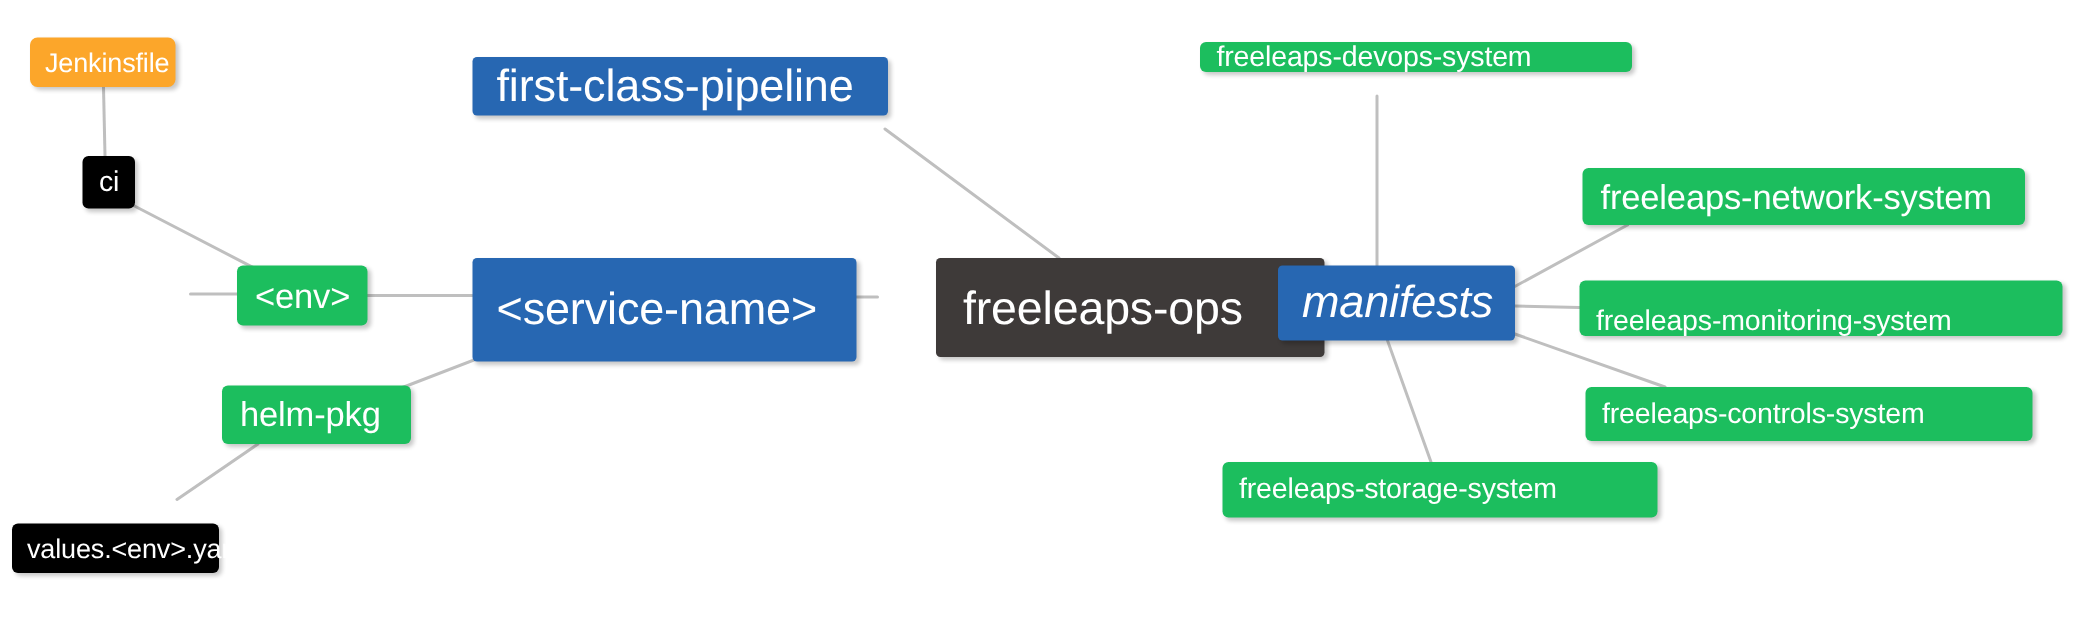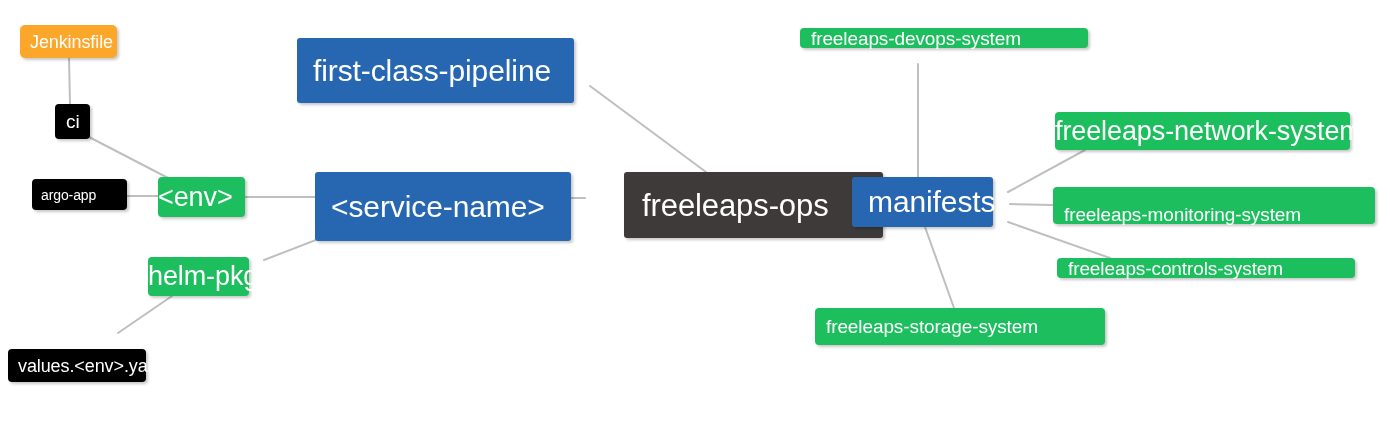--- a/index.html
+++ b/index.html
@@ -55,21 +55,21 @@
   }
   .node-orange {
     background: #FCA62A;
     border-radius: 5px;
   }
   .node-red {
     background: #000000;
     border-radius: 4px;
   }
   .size-xl { font-size: 30px; padding: 0 16px; }
-  .size-md { font-size: 27px; padding: 0 0; }
+  .size-md { font-size: 23px; padding: 0 12px; }
   .size-sm { font-size: 19px; padding: 0 11px; }
   .size-xs { font-size: 18px; padding: 0 10px; }
   .size-tiny { font-size: 14px; padding: 0 9px; }
 </style>
 </head>
 <body>
 
 <div id="mindmap">
   <svg id="edge-layer" viewBox="0 0 1390 421" xmlns="http://www.w3.org/2000/svg">
       <line x1="571" y1="198" x2="585" y2="198" stroke="#bfbfbf" stroke-width="2" stroke-linecap="round"></line>
@@ -86,52 +86,49 @@
       <line x1="1010" y1="204" x2="1053" y2="205" stroke="#bfbfbf" stroke-width="2" stroke-linecap="round"></line>
       <line x1="1008" y1="222" x2="1110" y2="258" stroke="#bfbfbf" stroke-width="2" stroke-linecap="round"></line>
       <line x1="925" y1="227" x2="954" y2="308" stroke="#bfbfbf" stroke-width="2" stroke-linecap="round"></line>
     </svg>
 <div class="node node-root " style="left: 585px; top: 172px; width: 259px; height: 66px; margin-left: 39px;">
       <span>freeleaps-ops</span>
     </div>
     <div class="node node-blue size-xl" style="left: 315px; top: 172px; width: 256px; height: 69px;">
       <span>&lt;service-name&gt;</span>
     </div>
-    <div class="node node-blue size-xl" style="left: 297px; top: 38px; width: 277px; height: 65px;">
+    <div class="node node-blue size-xl" style="left: 315px; top: 38px; width: 277px; height: 39px;">
       <span>first-class-pipeline</span>
     </div>
-    <div class="node node-blue size-xl" style="left: 852px; top: 177px; width: 141px; height: 50px;">
+    <div class="node node-blue size-xl" style="left: 852px; top: 177px; width: 158px; height: 50px; font-style: italic;">
       <span>manifests</span>
     </div>
     <div class="node node-green size-md" style="left: 158px; top: 177px; width: 87px; height: 40px;">
       <span>&lt;env&gt;</span>
     </div>
-    <div class="node node-green size-md" style="left: 148px; top: 257px; width: 101px; height: 39px; text-align: right;">
+    <div class="node node-green size-md" style="left: 148px; top: 257px; width: 126px; height: 39px; text-align: right;">
       <span>helm-pkg</span>
     </div>
     <div class="node node-orange size-xs" style="left: 20px; top: 25px; width: 97px; height: 33px;">
       <span>Jenkinsfile</span>
     </div>
     <div class="node node-red size-sm" style="left: 55px; top: 104px; width: 35px; height: 35px;">
       <span>ci</span>
-    </div>
-    <div class="node node-red size-tiny" style="left: 32px; top: 179px; width: 95px; height: 31px;">
-      <span>argo-app</span>
     </div>
     <div class="node node-red size-xs" style="left: 8px; top: 349px; width: 138px; height: 33px;">
       <span>values.&lt;env&gt;.yaml</span>
     </div>
     <div class="node node-green size-sm" style="left: 800px; top: 28px; width: 288px; height: 20px;">
       <span>freeleaps-devops-system</span>
     </div>
     <div class="node node-green size-md" style="left: 1055px; top: 112px; width: 295px; height: 38px;">
       <span>freeleaps-network-system</span>
     </div>
     <div class="node node-green size-sm" style="left: 1053px; top: 187px; width: 322px; height: 37px; align-items: flex-end;">
       <span>freeleaps-monitoring-system</span>
     </div>
-    <div class="node node-green size-sm" style="left: 1057px; top: 258px; width: 298px; height: 20px;">
+    <div class="node node-green size-sm" style="left: 1057px; top: 258px; width: 298px; height: 36px;">
       <span>freeleaps-controls-system</span>
     </div>
     <div class="node node-green size-sm" style="left: 815px; top: 308px; width: 290px; height: 37px; text-align: right;">
       <span>freeleaps-storage-system</span>
     </div>
   </div>
 
 </body></html>

